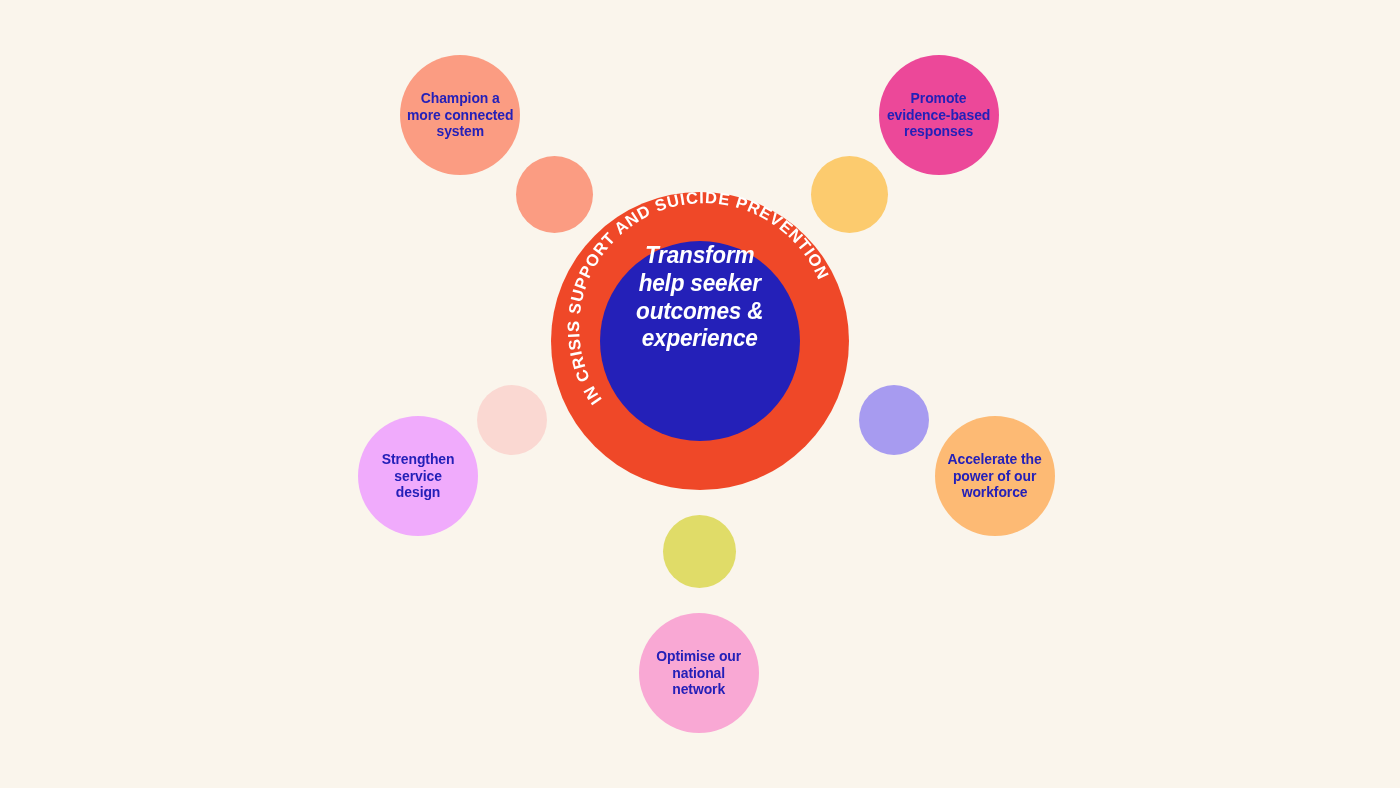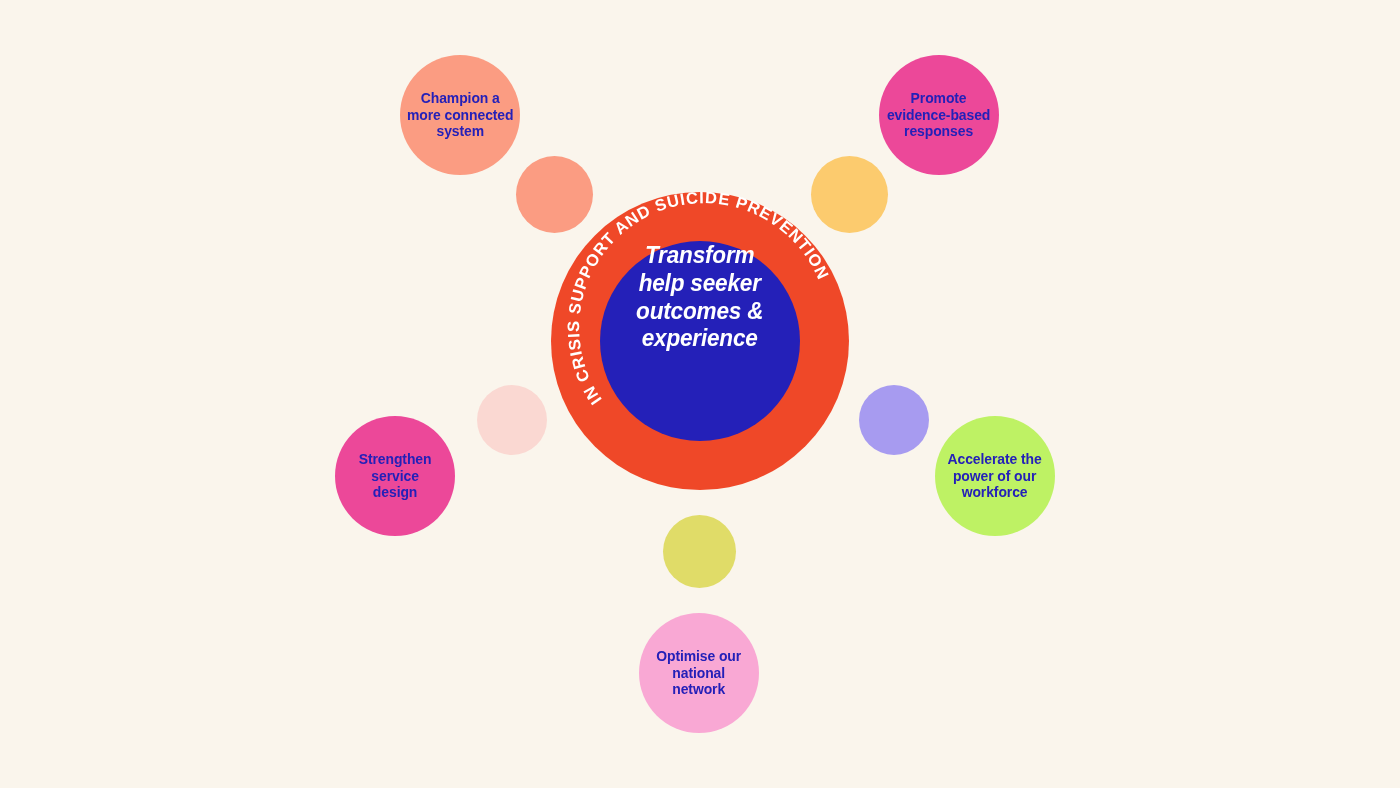--- a/index.html
+++ b/index.html
@@ -112,31 +112,31 @@
       <div class="bubble" style="left: 400px; top: 55px; width: 120px; height: 120px; background: rgb(251, 156, 130);">
         <div class="bubble-label" style="font-size: 15px; color: rgb(36, 32, 184);">Champion a
 more connected
 system</div>
       </div>
       <div class="bubble" style="left: 879px; top: 55px; width: 120px; height: 120px; background: #ec4899;">
         <div class="bubble-label" style="font-size: 15px; color: rgb(36, 32, 184);">Promote
 evidence-based
 responses</div>
       </div>
-      <div class="bubble" style="left: 935px; top: 416px; width: 120px; height: 120px; background: #bef264;">
+      <div class="bubble" style="left: 935px; top: 416px; width: 120px; height: 120px; background: #fdba74;">
         <div class="bubble-label" style="font-size: 15px; color: rgb(36, 32, 184);">Accelerate the
 power of our
 workforce</div>
       </div>
       <div class="bubble" style="left: 639px; top: 613px; width: 120px; height: 120px; background: #f9a8d4;">
         <div class="bubble-label" style="font-size: 15px; color: rgb(36, 32, 184);">Optimise our
 national
 network</div>
       </div>
-      <div class="bubble" style="left: 335px; top: 416px; width: 120px; height: 120px; background: #ec4899;">
+      <div class="bubble" style="left: 358px; top: 416px; width: 120px; height: 120px; background: #f0abfc;">
         <div class="bubble-label" style="font-size: 15px; color: rgb(36, 32, 184);">Strengthen
 service
 design</div>
       </div>
     </div>
 
   <div id="hub">
     <div id="hub-ring" style="background: rgb(239, 72, 40);"></div>
 
     <svg id="hub-arc" viewBox="0 0 298 298" width="298" height="298">

